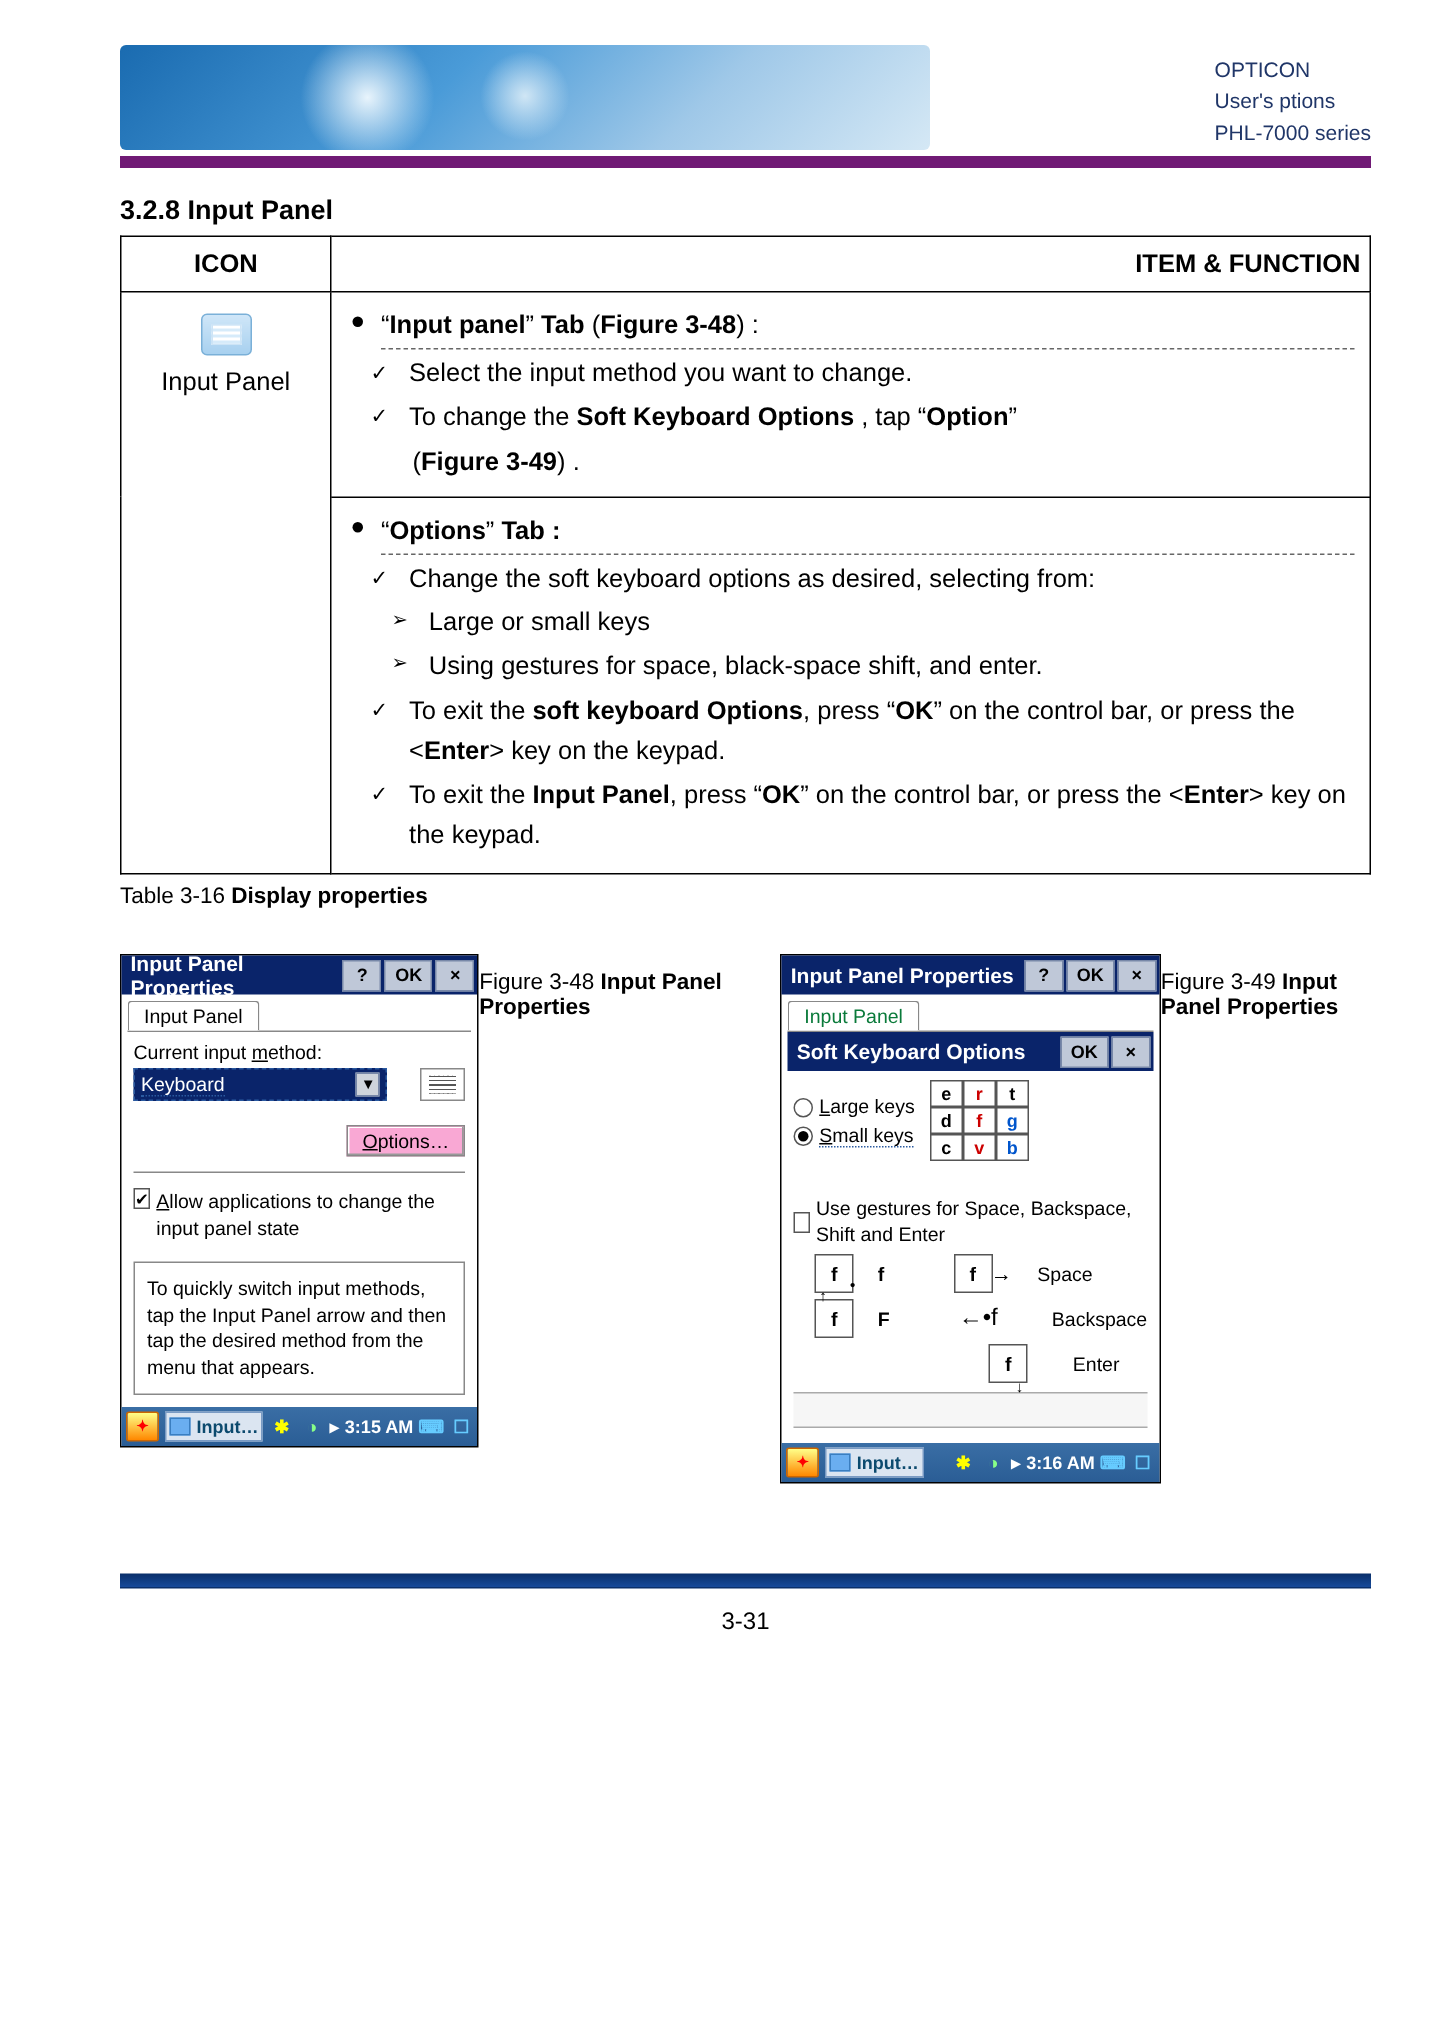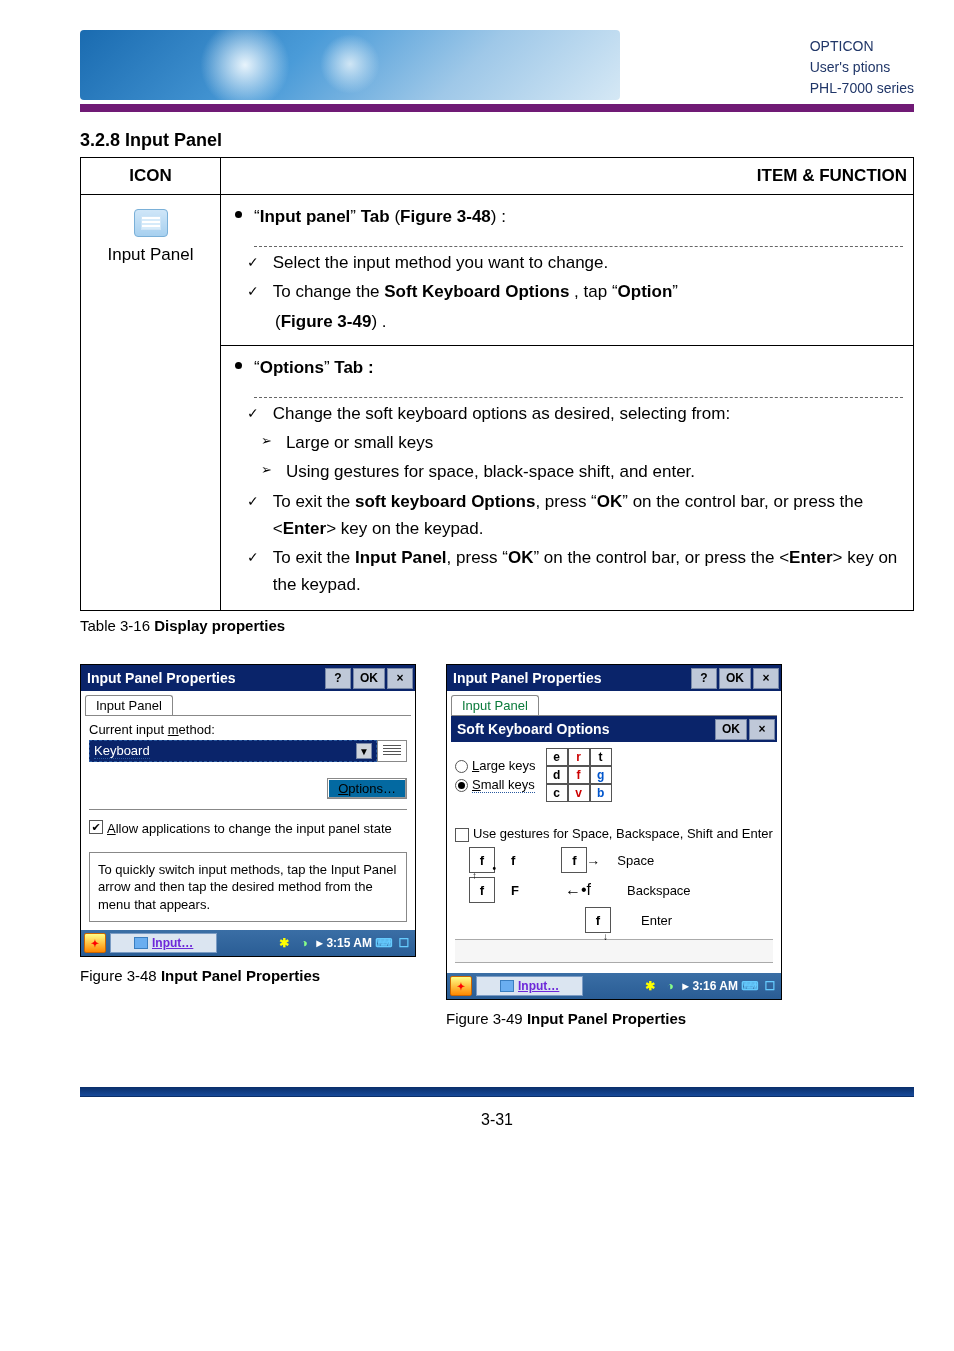--- a/index.html
+++ b/index.html
@@ -36,46 +36,46 @@
     background: linear-gradient(#cfe6f8,#a7d0ef);
     border: 1px solid #7ab0d8; border-radius: 4px; position: relative;
   }
   .ip-icon::after { content:""; position:absolute; left:6px; right:6px; top:6px; bottom:6px;
     background: repeating-linear-gradient(#fff,#fff 2px,#d6ebfa 2px,#d6ebfa 4px); border:1px solid #cde4f6; }
   .content-cell { padding: 8px 10px 10px 14px; line-height: 1.6; }
   .bullet-row { display:flex; align-items:flex-start; margin-bottom:2px; }
   .dot { width:7px;height:7px;background:#000;border-radius:50%;margin:8px 12px 0 0;flex:0 0 auto; }
   .check { margin: 2px 14px 0 12px; flex:0 0 auto; font-size: 14px; }
   .arrow { margin: 2px 14px 0 26px; flex:0 0 auto; font-size: 13px; }
-  .dash-underline { border-bottom: 1px dashed #666; padding-bottom: 16px; display:block; }
+  .dash-underline { border-bottom: 1px dashed #666; padding-bottom: 2px; display:block; }
   .caption { font-size: 15px; margin-top: 6px; }
   .figs { display:flex; gap: 30px; margin-top: 30px; align-items:flex-start; }
-  .figwrap { display:flex; flex-direction:column; }
+  .figwrap { display:flex; flex-direction:row; }
   .device { width: 336px; border: 1px solid #000; background:#fff; font-family: Tahoma, Arial, sans-serif; font-size: 13px; }
   .titlebar { background:#0a246a; color:#fff; display:flex; align-items:center; height:26px; font-weight:bold; padding:0 2px 0 6px; gap:2px; }
   .titlebar .t-title { flex:1; font-size: 14px; }
   .wbtn { background:#bfc8d8; color:#000; width:26px; height:21px; display:flex; align-items:center; justify-content:center; border:1px solid #7888a8; font-weight:bold; font-size:12px; }
   .wbtn.ok { width:32px; }
   .tabs { display:flex; border-bottom:1px solid #888; margin:4px 4px 0 4px; }
   .tab { border:1px solid #888; border-bottom:none; padding:2px 10px; background:#fff; margin-right:4px; border-radius:3px 3px 0 0; font-size:13px; }
   .panel-body { padding: 6px 8px 8px; }
   .label { margin-bottom: 3px; }
-  .combo { display:flex; align-items:center; gap:0; margin-bottom:16px; }
+  .combo { display:flex; align-items:center; gap:22px; margin-bottom:16px; }
   .combo-box { flex:1; border:1px dashed #2a5aa0; background:#0a246a; color:#fff; height:22px; display:flex; align-items:center; justify-content:space-between; padding:0 4px; }
   .combo-box .tri { width:16px;height:16px;background:#cfd4db;border:1px solid #7888a8;display:flex;align-items:center;justify-content:center;color:#000;font-size:10px; }
   .icon-sm { width:30px;height:22px;border:1px solid #888;display:flex;align-items:center;justify-content:center;background:#fff; }
   .icon-sm .grid { width:18px;height:12px;background:repeating-linear-gradient(#555,#555 1px,#fff 1px,#fff 3px), repeating-linear-gradient(90deg,#555,#555 1px,#fff 1px,#fff 3px); }
-  .btn { border:1px solid #888; padding:2px 10px; background:#0369a1; box-shadow: inset -1px -1px #999, inset 1px 1px #fff; }
+  .btn { border:1px solid #888; padding:2px 10px; background:#f9a8d4; box-shadow: inset -1px -1px #999, inset 1px 1px #fff; }
   .opts-right { display:flex; justify-content:flex-end; margin:4px 0 10px; }
   .hr { border-top:1px solid #888; margin:2px 0 10px; }
   .chk { width:14px;height:14px;border:1px solid #555;display:inline-flex;align-items:center;justify-content:center;vertical-align:top;margin-right:4px; font-size:11px; }
   .info-box { border:1px solid #888; padding:8px; margin-top:14px; font-size:13px; line-height:1.35; }
   .taskbar { height:26px; background:linear-gradient(#3a6ea5,#2a5d95); display:flex; align-items:center; gap:4px; padding:0 3px; color:#fff; }
   .start { width:22px;height:20px;background:linear-gradient(#ff8,#f80); border:1px solid #c60; border-radius:2px; display:flex;align-items:center;justify-content:center;font-size:10px;color:#f00;font-weight:bold; }
-  .task-item { background:#dbe5f1; color:#6d28d9; border:1px solid #7a9bc4; height:20px; display:flex; align-items:center; padding:0 23px; font-weight:bold; font-size:12px; gap:4px;text-decoration:underline; }
+  .task-item { background:#dbe5f1; color:#0c4a6e; border:1px solid #7a9bc4; height:20px; display:flex; align-items:center; padding:0 2px; font-weight:bold; font-size:12px; gap:4px; }
   .task-ico { width:14px;height:12px;background:#6aaef0;border:1px solid #3a7ec0; }
   .tray { display:flex; align-items:center; gap:4px; margin-left:auto; font-weight:bold; font-size:12px; }
   .tray-ico { width:16px;height:16px; display:flex;align-items:center;justify-content:center; }
   .skb-keys { display:flex;align-items:center;gap:10px; margin-bottom:24px; }
   .keygrid { display:grid; grid-template-columns:repeat(3,22px); grid-auto-rows:18px; gap:0; }
   .keygrid span { border:1px solid #555; display:flex;align-items:center;justify-content:center; font-weight:bold; font-size:12px; }
   .keygrid .r { color:#c00; } .keygrid .b { color:#05c; }
   .radio { width:13px;height:13px;border:1px solid #555;border-radius:50%;display:inline-flex;align-items:center;justify-content:center;margin-right:4px;vertical-align:middle; }
   .radio.sel::after { content:"";width:7px;height:7px;background:#000;border-radius:50%; }
   .gesture-row { display:flex; align-items:center; margin:4px 0 4px 14px; gap:16px; font-size:13px; }

